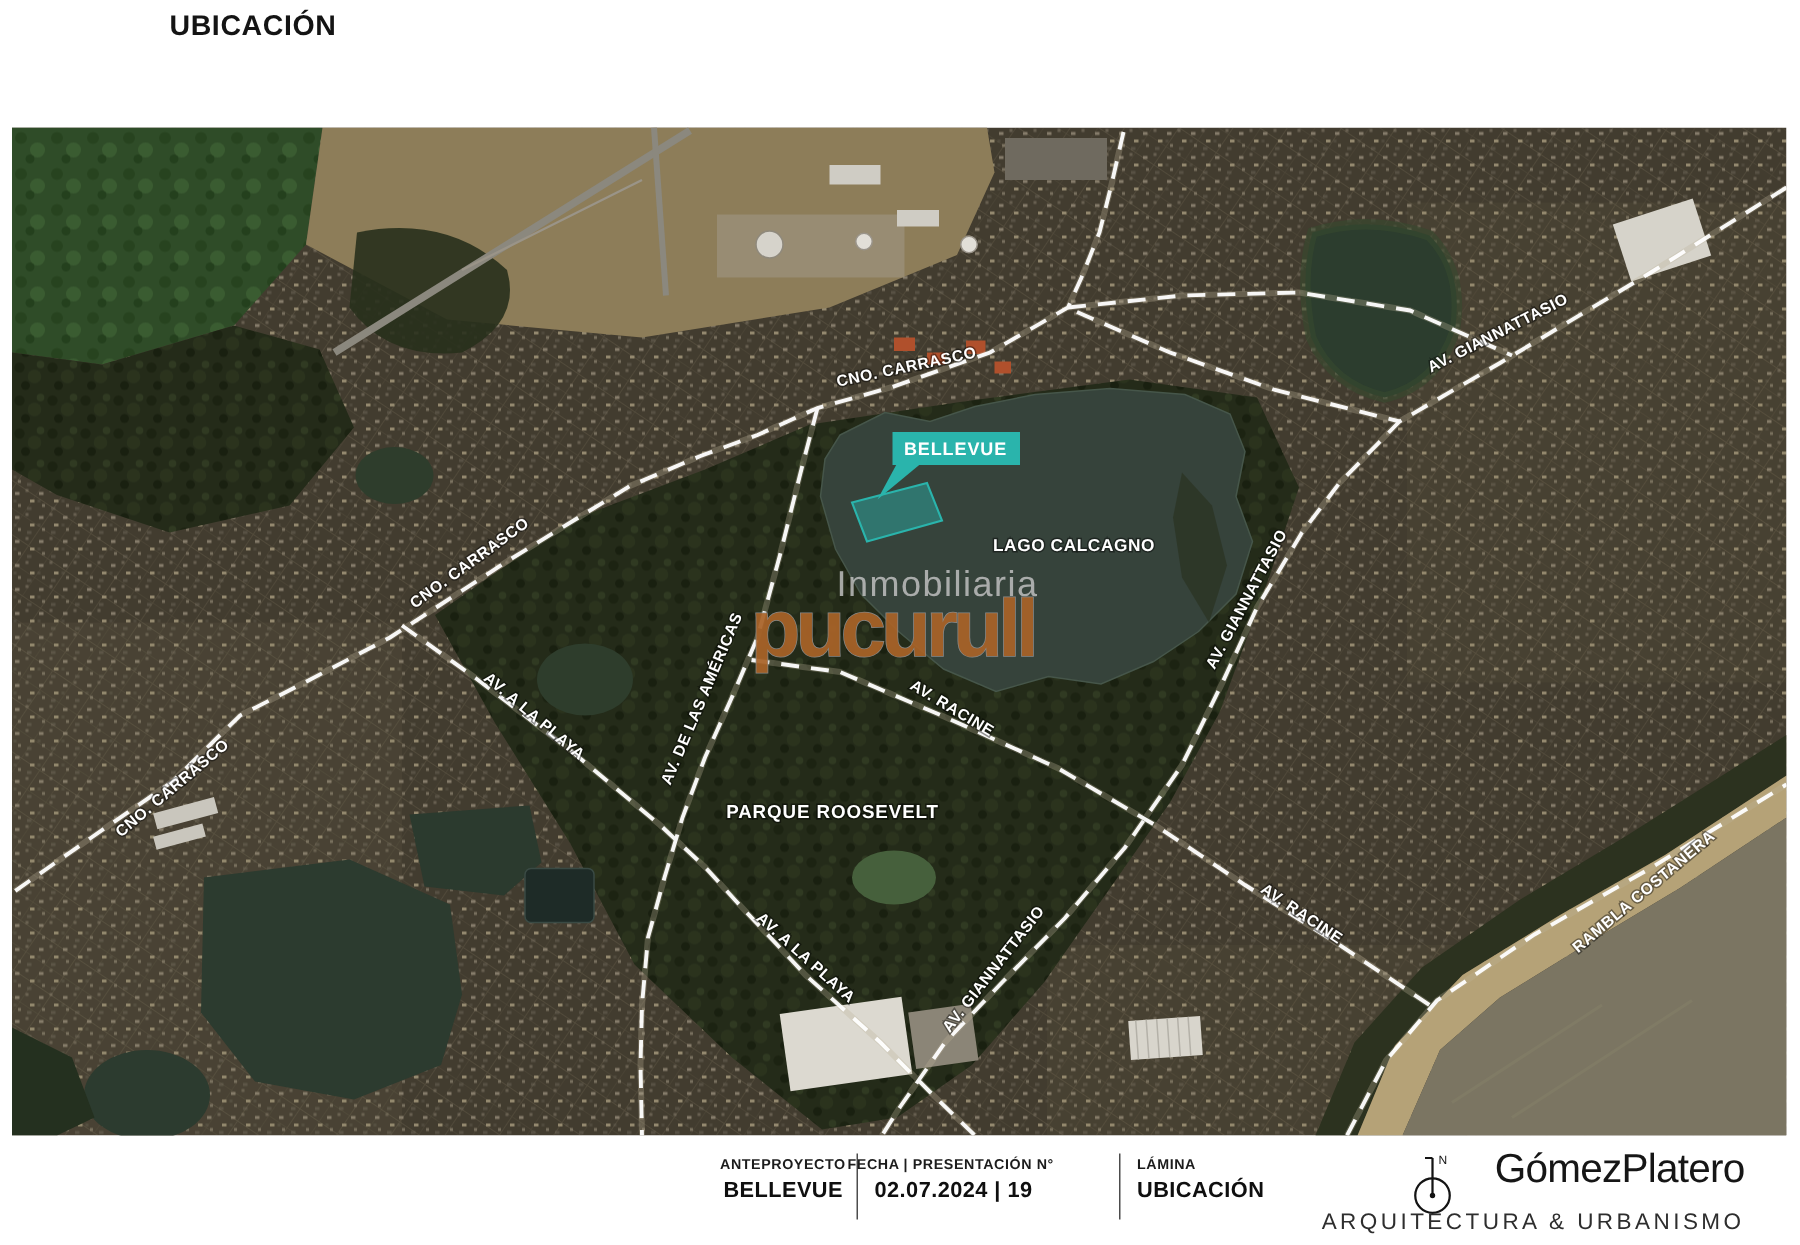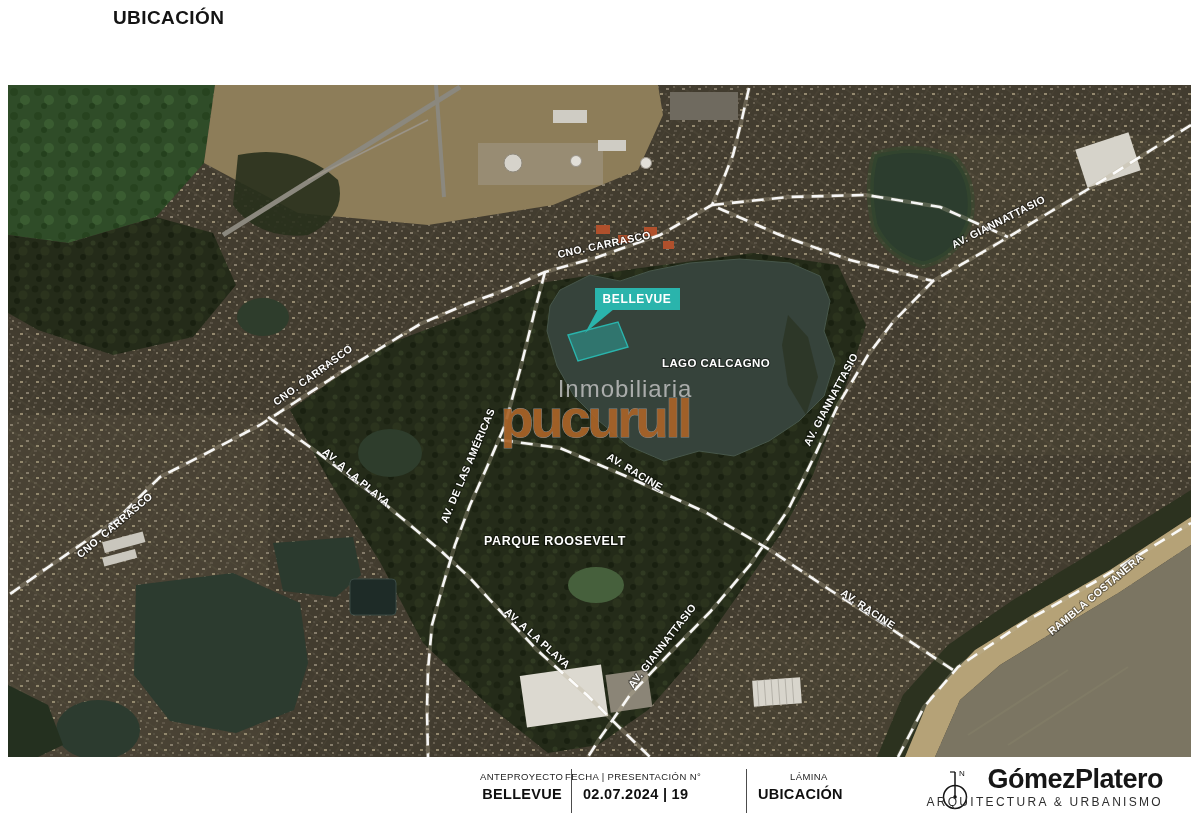--- a/index.html
+++ b/index.html
@@ -11,26 +11,26 @@
   svg text{font-family:"Liberation Sans",sans-serif;}
   .roadlbl{fill:#ffffff;font-weight:bold;font-size:10.5px;letter-spacing:.4px;
            paint-order:stroke;stroke:rgba(0,0,0,.42);stroke-width:2px;text-anchor:middle;}
   .biglbl{fill:#ffffff;font-weight:bold;font-size:12.5px;letter-spacing:.6px;
           paint-order:stroke;stroke:rgba(0,0,0,.45);stroke-width:2.2px;text-anchor:middle;}
   .flaglbl{fill:#ffffff;font-weight:bold;font-size:12px;letter-spacing:.6px;text-anchor:middle;}
   .wm1{fill:#c7c7c7;opacity:.8;font-size:24px;letter-spacing:1px;text-anchor:middle;}
   .wm2{fill:#a96328;opacity:.93;font-weight:bold;font-size:54px;letter-spacing:-3px;
        text-anchor:middle;paint-order:stroke;stroke:#8f8f8f;stroke-width:1px;}
   
-  .ft-small{position:absolute;font-size:9.5px;letter-spacing:.4px;color:#1c1c1c;}
+  .ft-small{position:absolute;font-size:9.5px;letter-spacing:.4px;color:#1c1c1c;font-weight:bold;}
   .ft-big{position:absolute;font-size:14.5px;font-weight:bold;color:#0f0f0f;letter-spacing:.3px;}
   .ft-div{position:absolute;width:1px;height:44px;background:#4c4c4c;top:769px;}
   #brand{position:absolute;right:37px;top:764px;text-align:right;}
-  #brand-name{font-size:27px;font-weight:bold;color:#161616;letter-spacing:-.5px;line-height:30px;}
-  #brand-tag{font-size:12px;letter-spacing:2.3px;color:#2e2e2e;margin-top:1px;}
+  #brand-name{font-size:27px;font-weight:normal;color:#161616;letter-spacing:-.5px;line-height:30px;}
+  #brand-tag{font-size:15px;letter-spacing:2.3px;color:#2e2e2e;margin-top:12px;}
   #north{position:absolute;left:933px;top:762px;}
 </style>
 </head>
 <body>
 
 <div id="stage">
 
   <div id="page-title">UBICACIÓN</div>
 
   <div id="map-wrap">
@@ -187,21 +187,21 @@
       </g>
     </svg>
   </div>
 
   <div class="ft-small" style="left:480px;top:771px;width:82px;text-align:right">ANTEPROYECTO</div>
   <div class="ft-big" style="left:460px;top:786px;width:102px;text-align:right">BELLEVUE</div>
   <div class="ft-div" style="left:571px"></div>
   <div class="ft-small" style="left:565px;top:771px">FECHA | PRESENTACIÓN N°</div>
   <div class="ft-big" style="left:583px;top:786px">02.07.2024 | 19</div>
   <div class="ft-div" style="left:746px"></div>
-  <div class="ft-small" style="left:790px;top:771px">LÁMINA</div>
+  <div class="ft-small" style="left:758px;top:771px">LÁMINA</div>
   <div class="ft-big" style="left:758px;top:786px">UBICACIÓN</div>
 
   <svg id="north" width="46" height="52" viewBox="0 0 46 52">
     <circle cx="22" cy="35" r="11.5" fill="none" stroke="#141414" stroke-width="1.5"></circle>
     <circle cx="22" cy="35" r="1.8" fill="#141414"></circle>
     <line x1="22" y1="35" x2="22" y2="10" stroke="#141414" stroke-width="1.5"></line>
     <line x1="17" y1="10" x2="22" y2="10" stroke="#141414" stroke-width="1.2"></line>
     <text x="26" y="14" font-size="8" fill="#141414">N</text>
   </svg>
 

